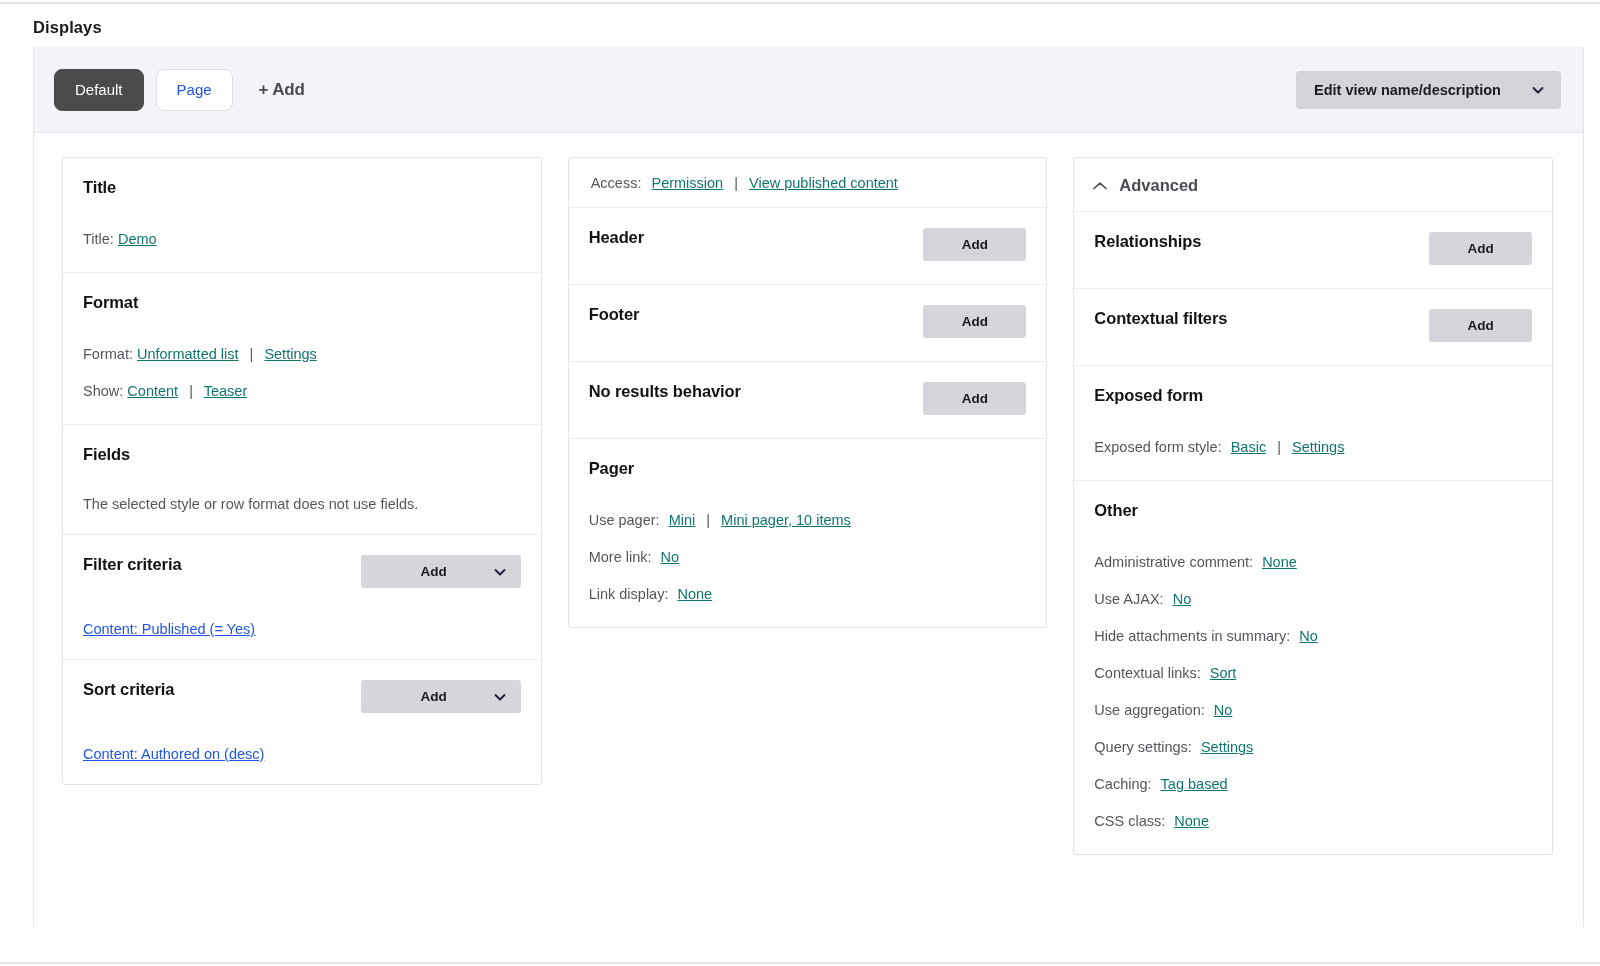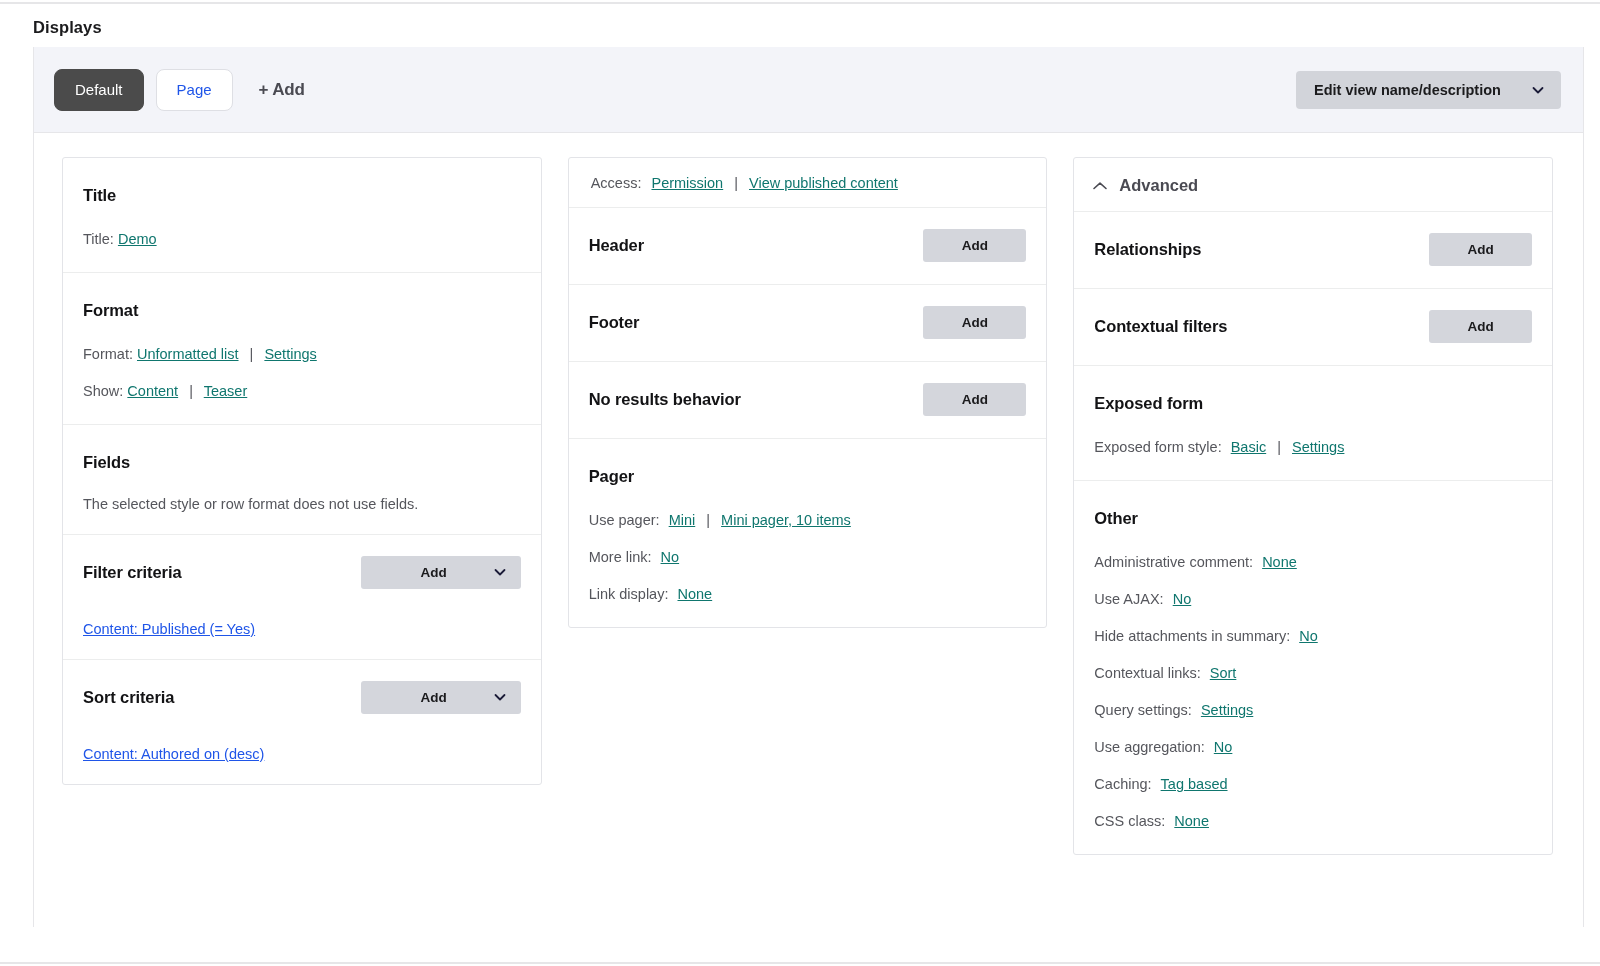--- a/index.html
+++ b/index.html
@@ -143,21 +143,21 @@
     background: #ffffff;
   }
   .bucket {
     padding: 20px 20px 22px 20px;
     border-bottom: 1px solid #eceded;
   }
   .bucket:last-child { border-bottom: none; }
 
   .bucket-head {
     display: flex;
-    align-items: center;
+    align-items: flex-start;
     justify-content: space-between;
     min-height: 34px;
   }
   .bucket-title {
     font-size: 16.5px;
     font-weight: bold;
     color: #131315;
     letter-spacing: -0.1px;
   }
 
@@ -460,26 +460,26 @@
               </div>
               <div class="row">
                 <span class="label-t">Hide attachments in summary:</span>
                 <a class="lnk" style="margin-left:5px">No</a>
               </div>
               <div class="row">
                 <span class="label-t">Contextual links:</span>
                 <a class="lnk" style="margin-left:5px">Sort</a>
               </div>
               <div class="row">
+                <span class="label-t">Use aggregation:</span>
+                <a class="lnk" style="margin-left:5px">No</a>
+              </div>
+              <div class="row">
                 <span class="label-t">Query settings:</span>
                 <a class="lnk" style="margin-left:5px">Settings</a>
-              </div>
-              <div class="row">
-                <span class="label-t">Use aggregation:</span>
-                <a class="lnk" style="margin-left:5px">No</a>
               </div>
               <div class="row">
                 <span class="label-t">Caching:</span>
                 <a class="lnk" style="margin-left:5px">Tag based</a>
               </div>
               <div class="row">
                 <span class="label-t">CSS class:</span>
                 <a class="lnk" style="margin-left:5px">None</a>
               </div>
             </div>

